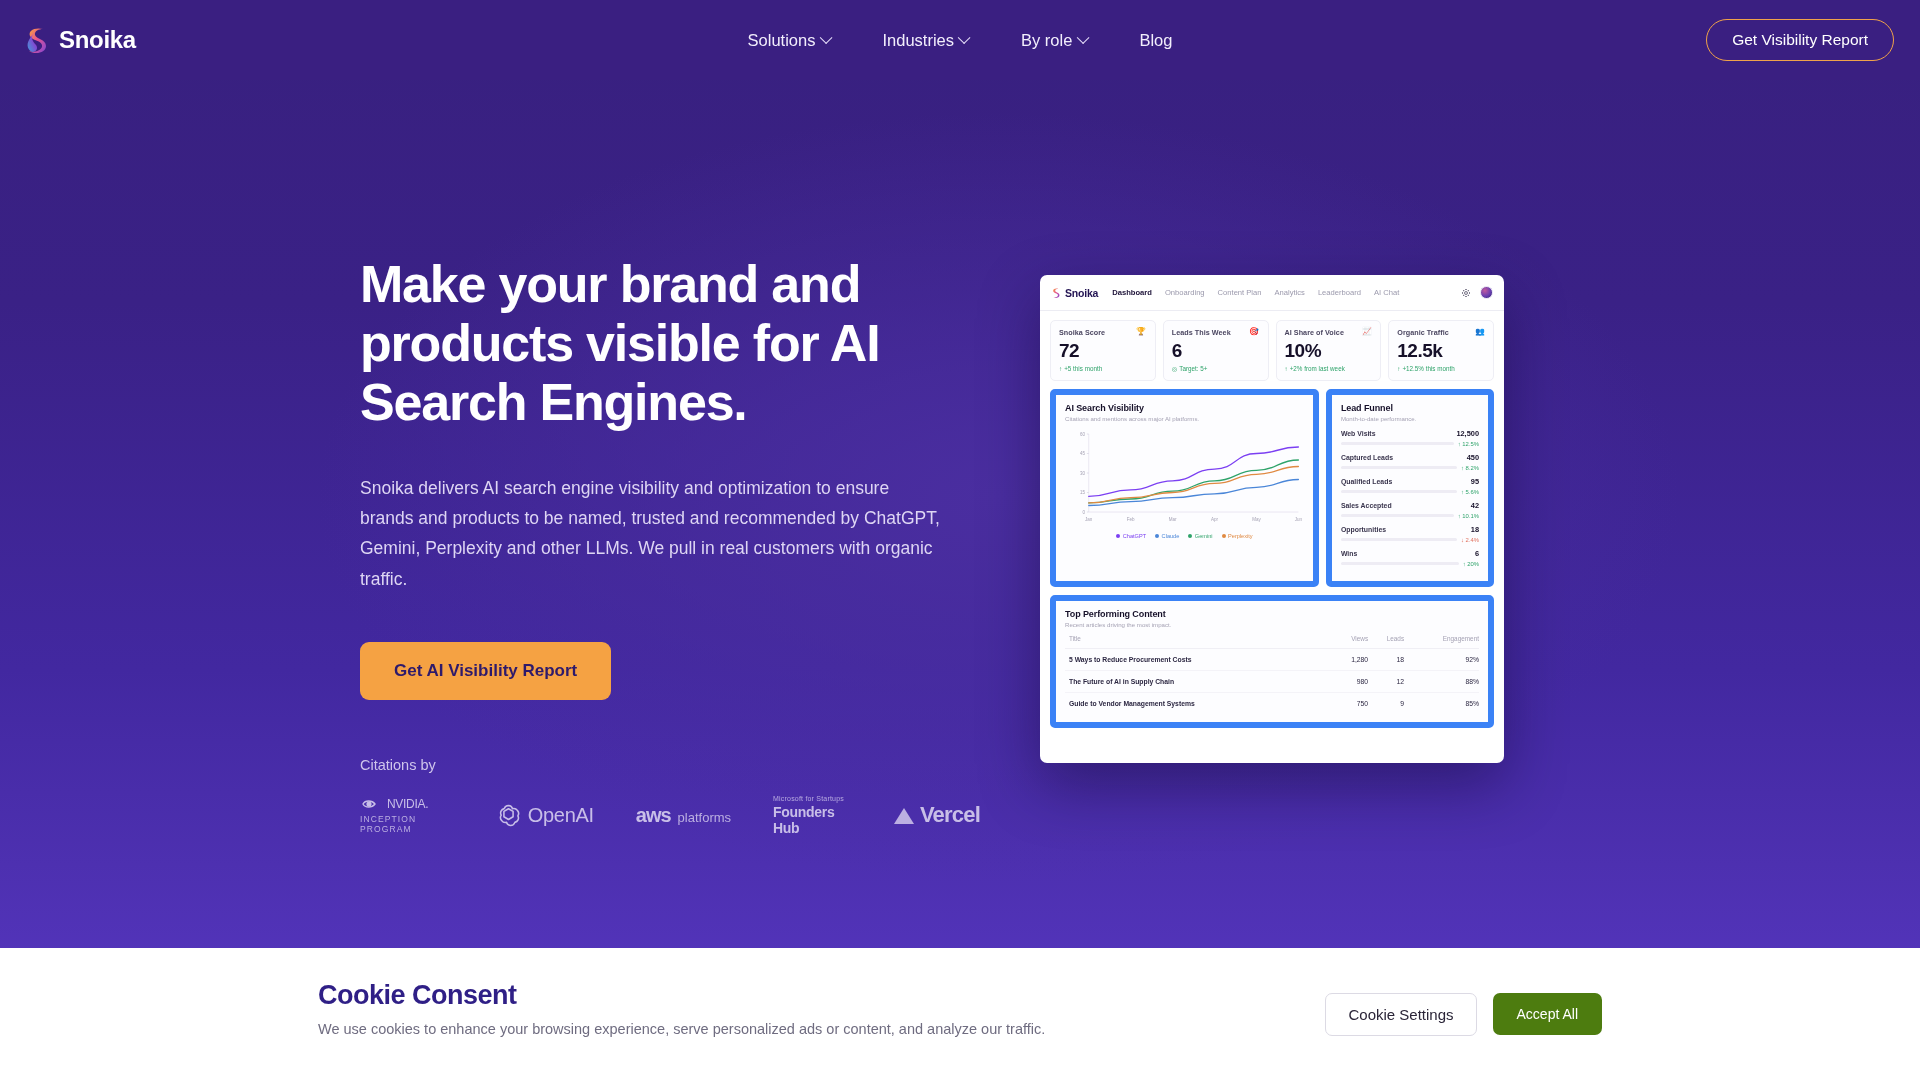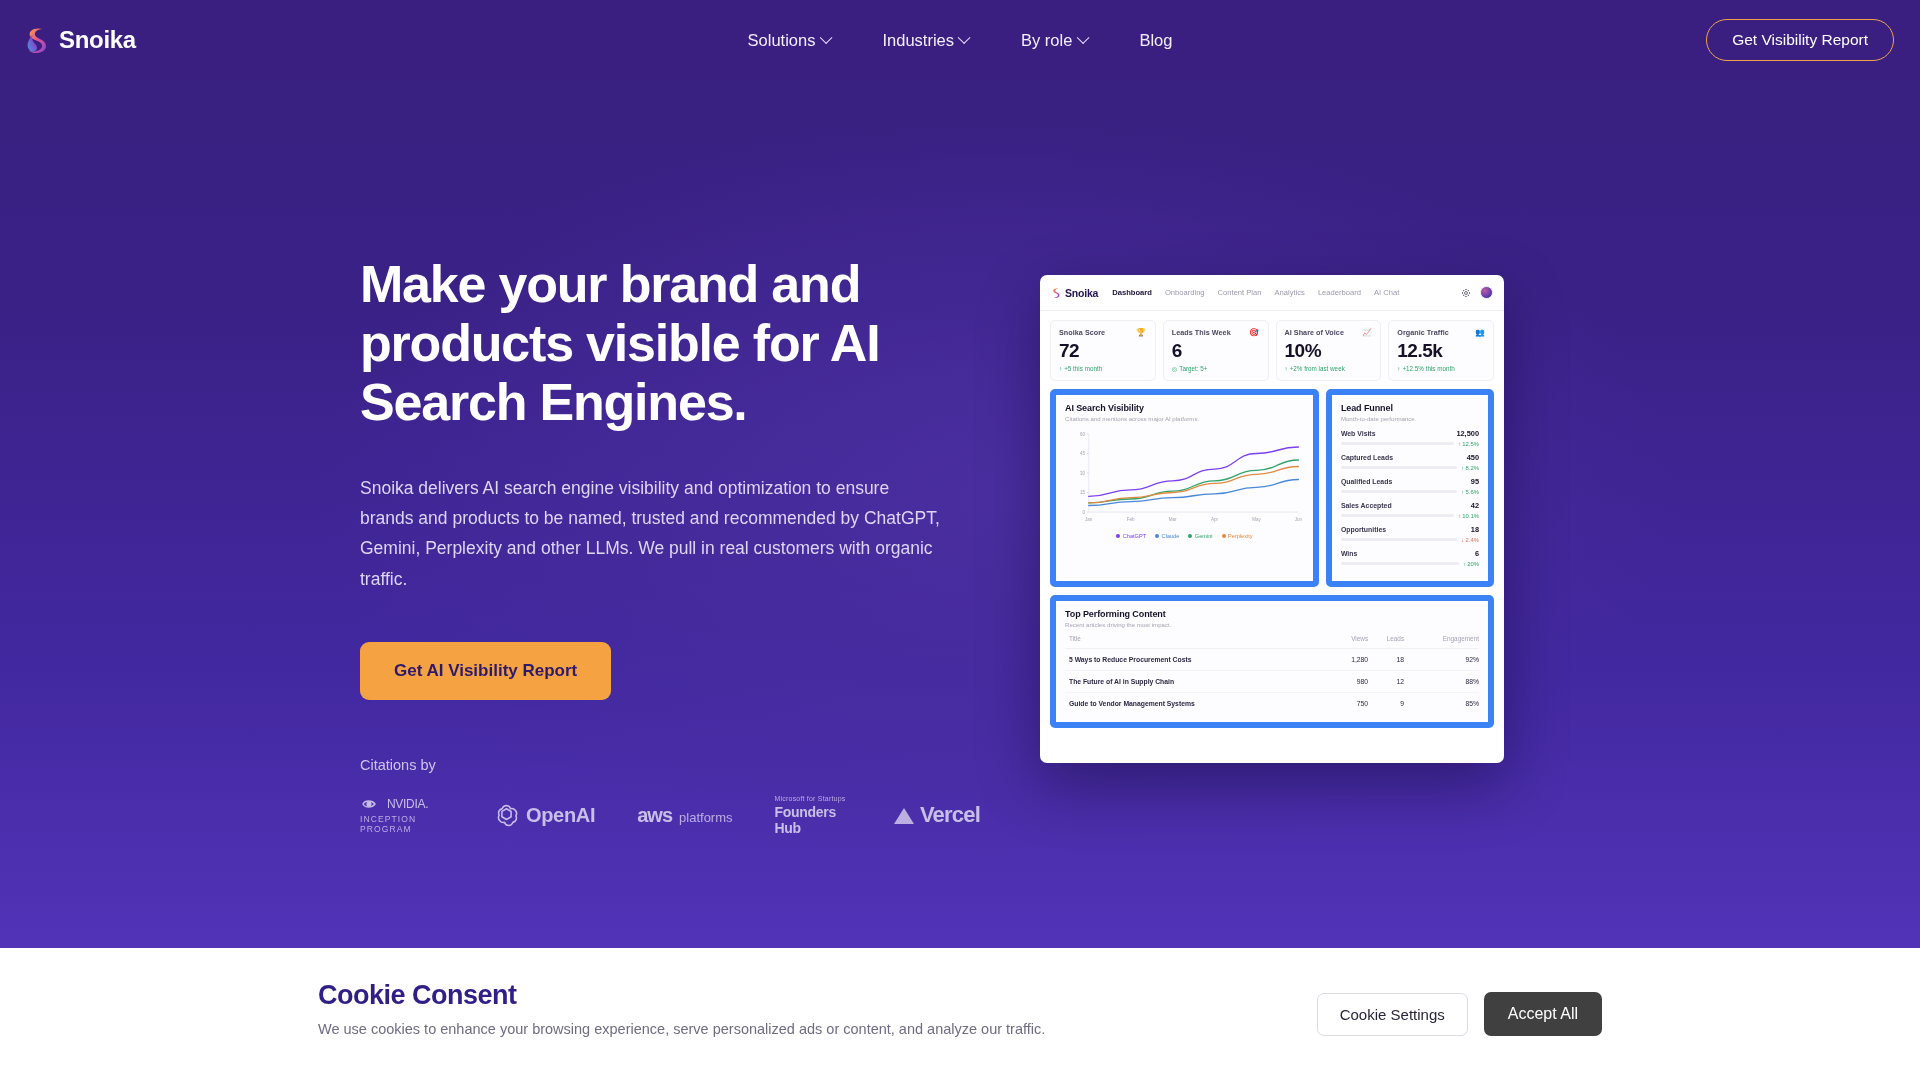--- a/index.html
+++ b/index.html
@@ -114,21 +114,21 @@
   }
 
   .dash-body { padding: 9px 10px 0 10px; }
 
   .kpis { display: flex; gap: 7px; }
   .kpi {
     flex: 1; background: #fdfdff;
     border: 1px solid #eeeef5; border-radius: 5px;
     padding: 7px 8px 8px 8px;
   }
-  .kpi-head { display: flex; align-items: flex-end; justify-content: space-between; }
+  .kpi-head { display: flex; align-items: flex-start; justify-content: space-between; }
   .kpi-label { font-size: 7.2px; color: #4a4560; font-weight: 600; letter-spacing: .05px; }
   .kpi-ic { font-size: 8px; line-height: 1; }
   .kpi-val { font-size: 19px; font-weight: 700; color: #161029; margin-top: 3px; letter-spacing: -.5px; }
   .kpi-delta { font-size: 6.3px; color: #2fa36a; margin-top: 3px; display: flex; align-items: center; gap: 2px; }
 
   .mid { display: flex; gap: 7px; margin-top: 8px; }
   .card {
     background: #fdfdff; border: 6px solid #3b82f6; border-radius: 5px;
     padding: 8px 9px;
   }
@@ -181,23 +181,23 @@
     color: #2f1f86; font-size: 27px; font-weight: 700; letter-spacing: -.5px;
   }
   .cookie-desc { color: #6f6c80; font-size: 14.5px; margin-top: 10px; }
   .cookie-actions { position: absolute; right: 318px; display: flex; gap: 16px; align-items: center; }
   .btn-outline {
     background: #ffffff; color: #2a2437;
     border: 1px solid #dcdae4; border-radius: 7px;
     font-size: 15px; padding: 12px 22px; cursor: pointer; white-space: nowrap;
   }
   .btn-solid {
-    background: #404040; color: #ffffff;
+    background: #4d7c0f; color: #ffffff;
     border: none; border-radius: 7px;
-    font-size: 16px; padding: 13px 24px; cursor: pointer; white-space: nowrap;
+    font-size: 14px; padding: 13px 24px; cursor: pointer; white-space: nowrap;
   }
 </style>
 </head>
 <body>
 
 <div class="page">
 
   <div class="topnav">
     <div class="brand">
       <svg class="brand-mark" viewBox="0 0 26 30">
@@ -257,21 +257,21 @@
           </svg>
           <span style="font-size:12px;font-weight:400;letter-spacing:-.3px;color:#ddd6f2;">NVIDIA.</span>
         </div>
         <span style="font-size:8.5px;letter-spacing:1.1px;color:#cdc3ea;">INCEPTION PROGRAM</span>
       </div>
 
       <div class="logo" style="gap:7px;">
         <svg width="25" height="25" viewBox="0 0 24 24">
           <path d="M12 2.4a4.3 4.3 0 0 0-4.1 3 4.3 4.3 0 0 0-2.9 6.3 4.3 4.3 0 0 0 .5 5.2 4.3 4.3 0 0 0 4.6 1.6A4.3 4.3 0 0 0 14 21.6a4.3 4.3 0 0 0 4.1-3 4.3 4.3 0 0 0 2.9-6.3 4.3 4.3 0 0 0-.5-5.2 4.3 4.3 0 0 0-4.6-1.6A4.3 4.3 0 0 0 12 2.4Zm0 3.1 4.4 2.6v5.1L12 15.8 7.6 13.2V8.1Z" fill="none" stroke="#ddd6f2" stroke-width="1.5" stroke-linejoin="round"></path>
         </svg>
-        <span style="font-size:20px;font-weight:700;letter-spacing:-.3px;color:#ddd6f2;">OpenAI</span>
+        <span style="font-size:20px;font-weight:400;letter-spacing:-.3px;color:#ddd6f2;">OpenAI</span>
       </div>
 
       <div class="logo" style="gap:7px;align-items:baseline;">
         <span style="font-size:20px;font-weight:700;letter-spacing:-1px;color:#ddd6f2;">aws</span>
         <span style="font-size:13px;color:#cdc3ea;">platforms</span>
       </div>
 
       <div class="logo" style="flex-direction:column;align-items:flex-start;gap:2px;">
         <span style="font-size:7px;letter-spacing:.2px;color:#c8bde8;">Microsoft for Startups</span>
         <span style="font-size:14px;font-weight:700;letter-spacing:-.3px;color:#ddd6f2;">Founders Hub</span>

